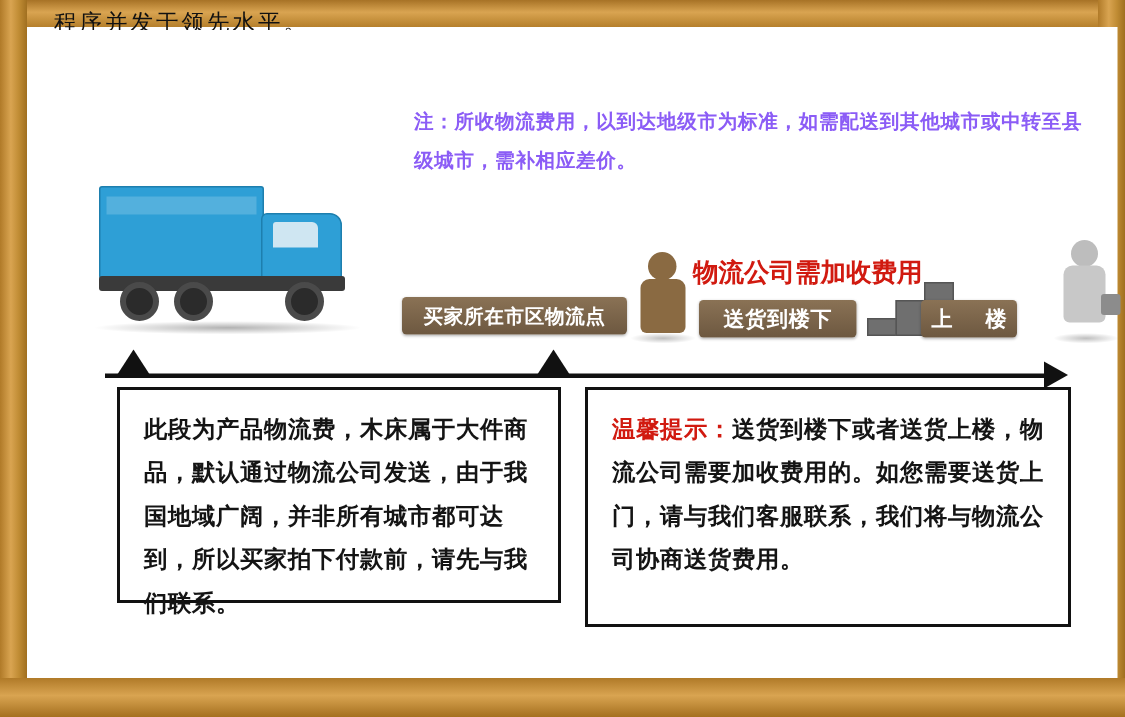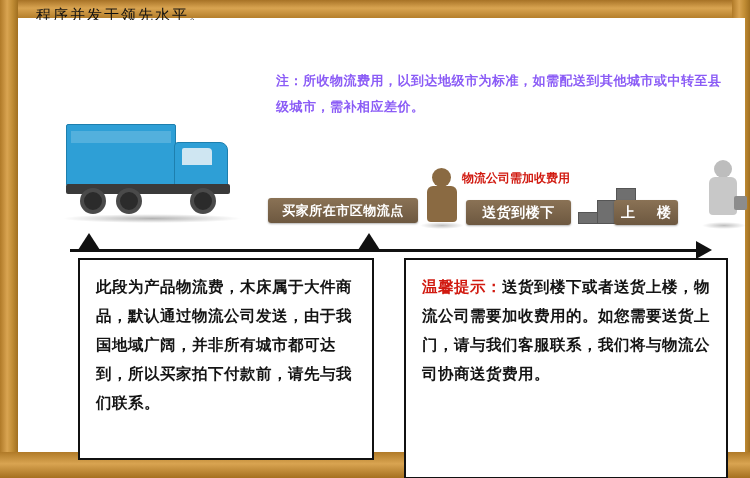--- a/index.html
+++ b/index.html
@@ -188,21 +188,21 @@
     font-size: 14px;
     letter-spacing: 4px;
     text-indent: 4px;
     text-align: center;
   }
   
   .red-extra {
     position: absolute;
     left: 444px;
     top: 152px;
-    font-size: 12px;
+    font-size: 17px;
     font-weight: bold;
     color: #d11a10;
     white-space: nowrap;
   }
   
   .stairs {
     position: absolute;
     left: 560px;
     top: 160px;
     width: 58px;
@@ -277,26 +277,26 @@
   .box {
     position: absolute;
     top: 240px;
     border: 2px solid #111;
     box-sizing: border-box;
     background: #fff;
   }
   .box-left {
     left: 60px;
     width: 296px;
-    height: 202px;
+    height: 144px;
   }
   .box-right {
-    left: 386px;
+    left: 372px;
     width: 324px;
-    height: 221px;
+    height: 160px;
   }
   .box p {
     margin: 0;
     font-size: 15.5px;
     line-height: 29px;
     color: #141414;
     letter-spacing: 0.5px;
     font-weight: bold;
   }
   .box-inner {

